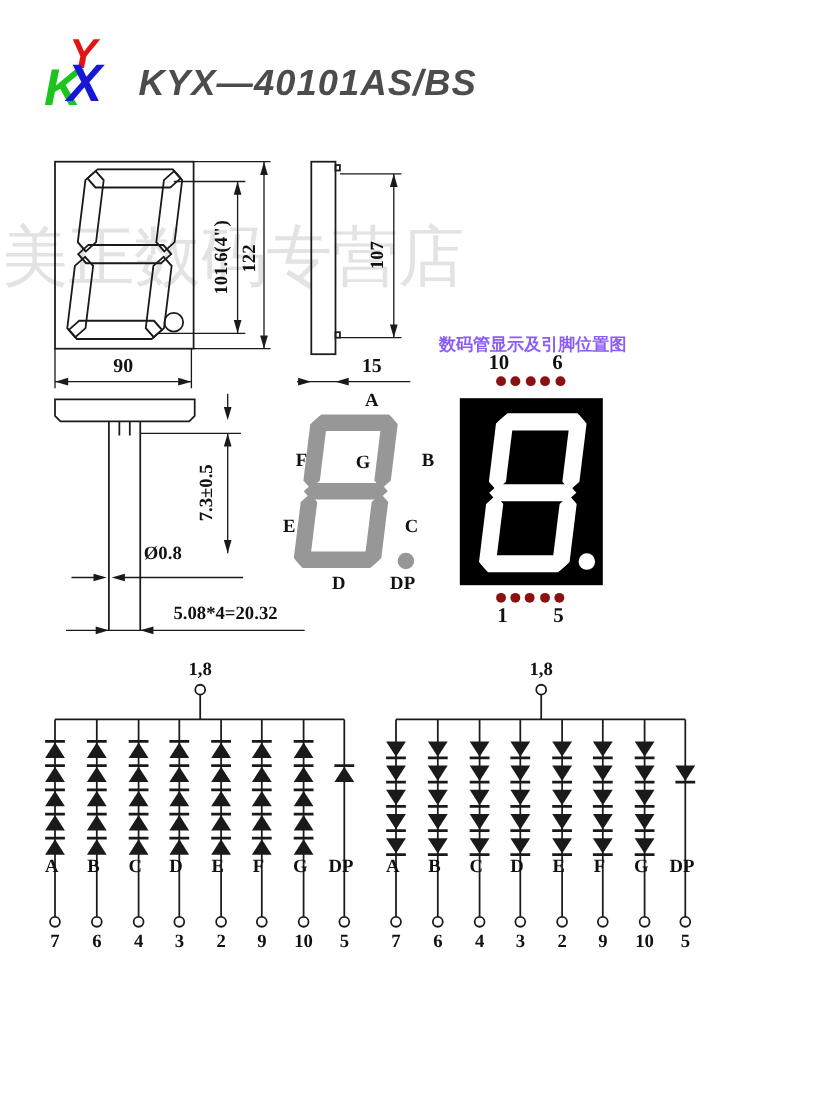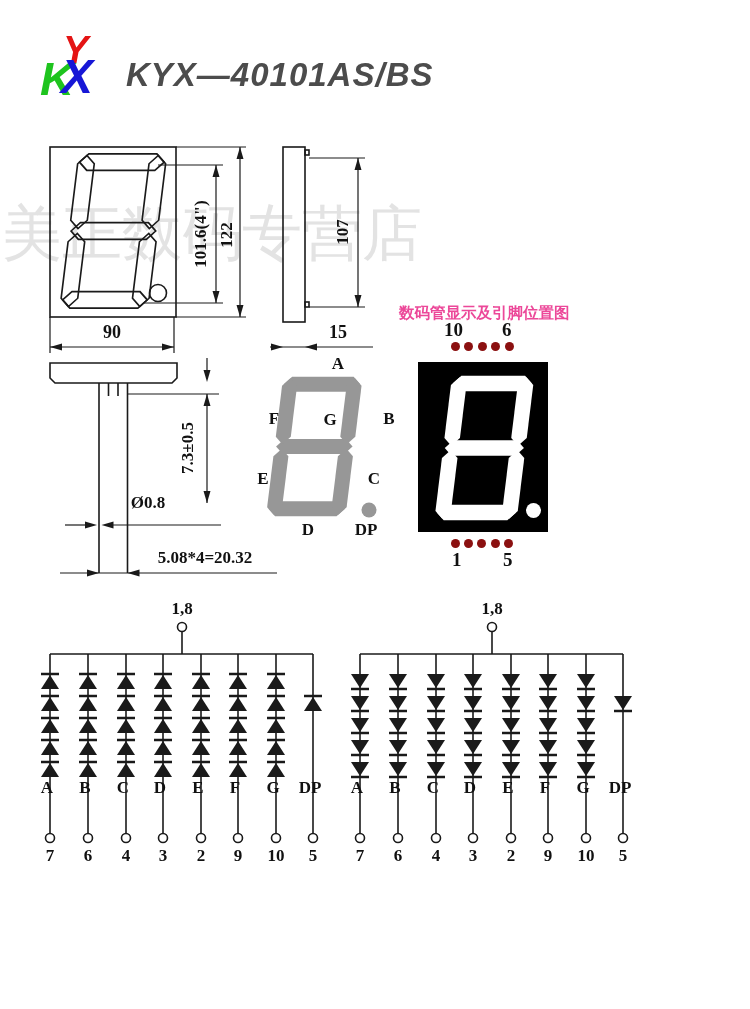--- a/index.html
+++ b/index.html
@@ -25,21 +25,21 @@
     font-style:italic; color:#4c4c4c; letter-spacing:1px; white-space:nowrap;text-align:right;
   }
   
   #watermark {
     position:absolute; left:2px; top:194px; font-size:60px; color:#e3e3e3;
     letter-spacing:0px; white-space:nowrap; z-index:1;
   }
   .layer2 { z-index:2; }
   
   #pinout-title { position:absolute; left:399px; top:303px; font-size:15.5px;
-    font-weight:bold; color:#ec4899; white-space:nowrap; z-index:2; }
+    font-weight:bold; color:#8b5cf6; white-space:nowrap; z-index:2; }
   .pin-num { position:absolute; font-size:19px; z-index:2; }
   .pin-dot { position:absolute; width:9px; height:9px; border-radius:50%; z-index:2; }
   #display-box { position:absolute; left:418px; top:362px; width:130px; height:170px;
     background:#000000; z-index:2; }
   #display-dp { position:absolute; left:526px; top:503px; width:15px; height:15px;
     border-radius:50%; background:#ffffff; z-index:3; }
 </style>
 </head>
 <body>
 

